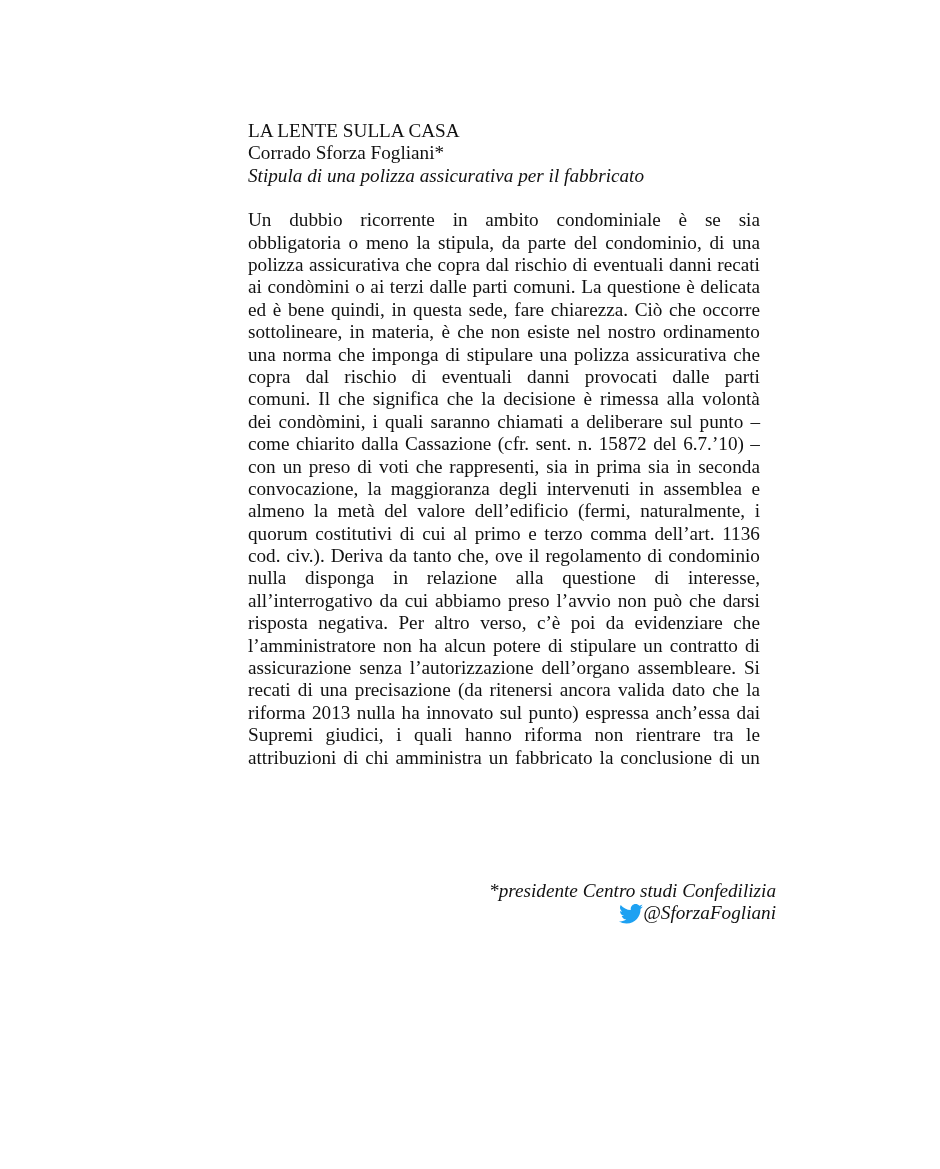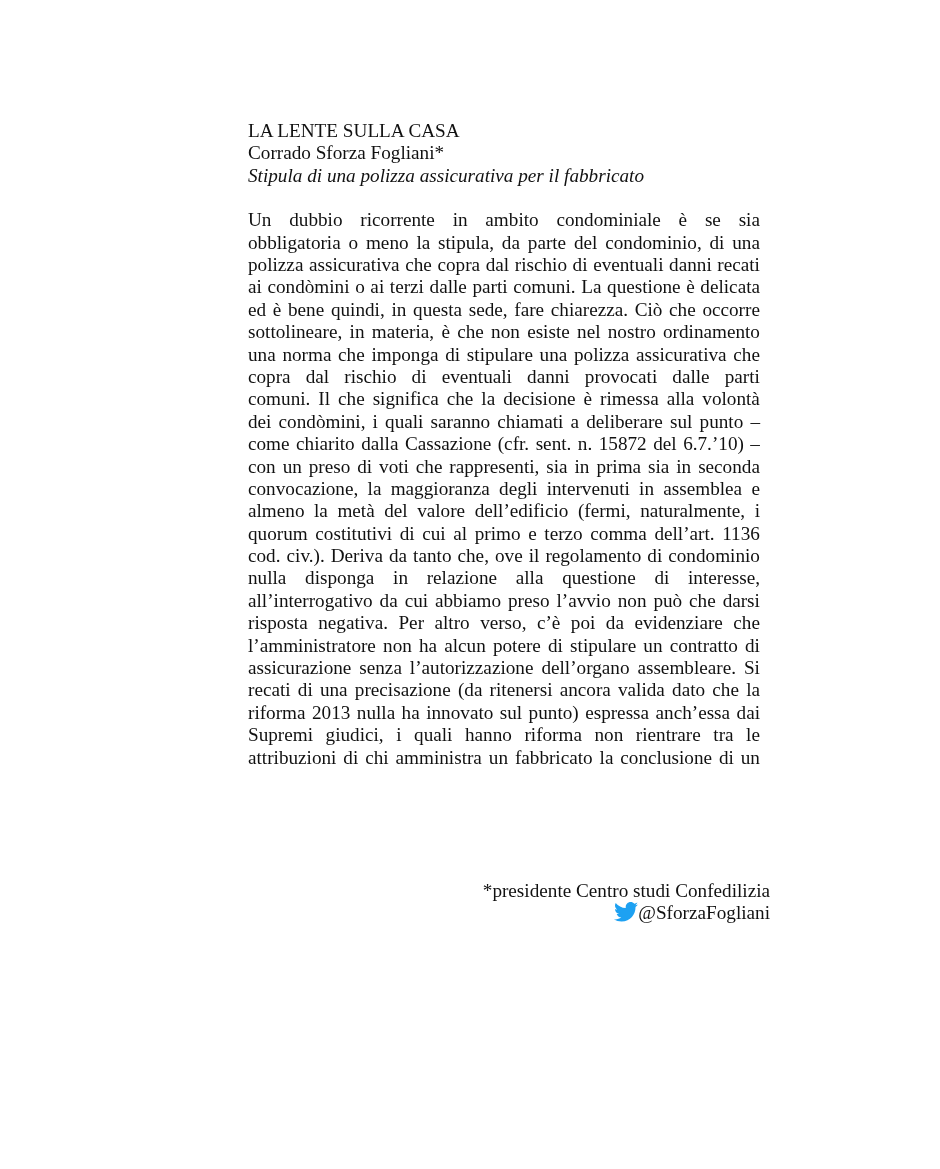--- a/index.html
+++ b/index.html
@@ -5,22 +5,22 @@
     html, body { margin: 0; padding: 0; background: #ffffff; }
     body { width: 940px; height: 1169px; position: relative; overflow: hidden;
            font-family: "Liberation Serif", serif; color: #111111; }
     .page { position: absolute; left: 248px; top: 120px; width: 512px; font-size: 19.2px; line-height: 22.4px; }
     .hdr { white-space: nowrap; }
     .title { white-space: nowrap; font-style: italic; }
     .body { margin-top: 22px; }
     .line { text-align: justify; text-align-last: justify; white-space: nowrap; height: 22.4px; }
     .line.last { text-align-last: left; }
     .jl { display: flex; justify-content: space-between; }
-    .foot { position: absolute; left: 258px; top: 880px; width: 512px; font-size: 19.2px; line-height: 22.4px; text-align: right; }
-    .tw { display: inline-flex; align-items: flex-start; gap: 0; justify-content: flex-end; }
+    .foot { position: absolute; left: 264px; top: 880px; width: 512px; font-size: 19.2px; line-height: 22.4px; text-align: right; font-style: italic; }
+    .tw { display: inline-flex; align-items: center; gap: 0; justify-content: flex-end; }
     .tw svg { width: 24px; height: 20px; }
   </style>
 </head>
 <body>
 
 <div class="page">
   <div class="hdr">LA LENTE SULLA CASA</div>
   <div class="hdr">Corrado Sforza Fogliani*</div>
   <div class="title">Stipula di una polizza assicurativa per il fabbricato</div>
   <div class="body" id="article-body">

